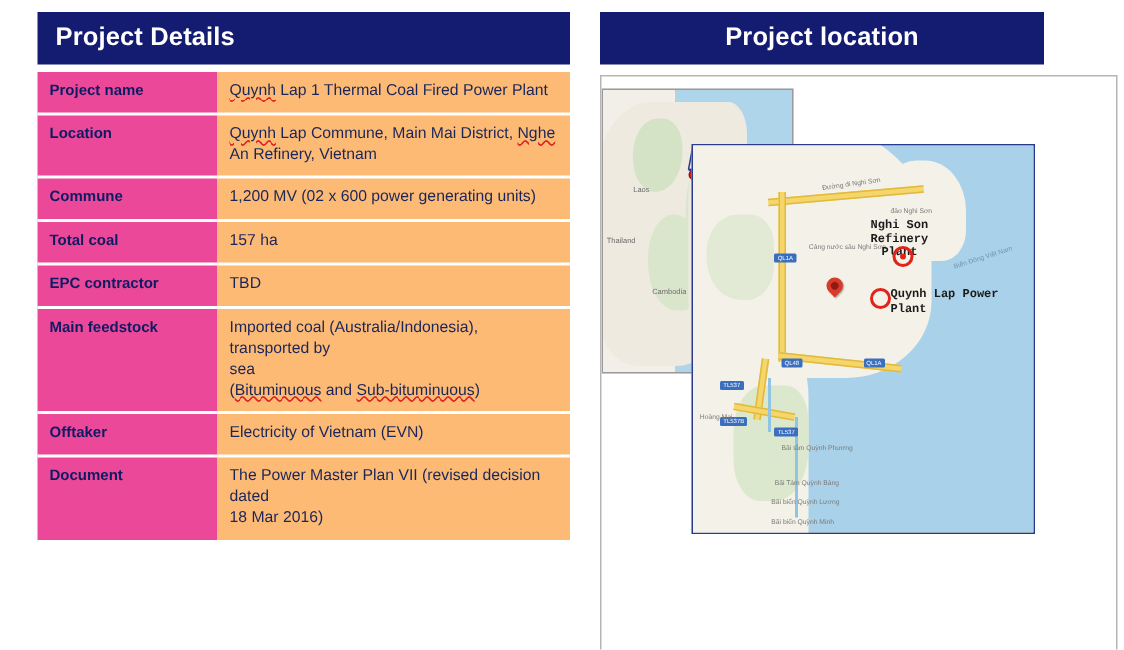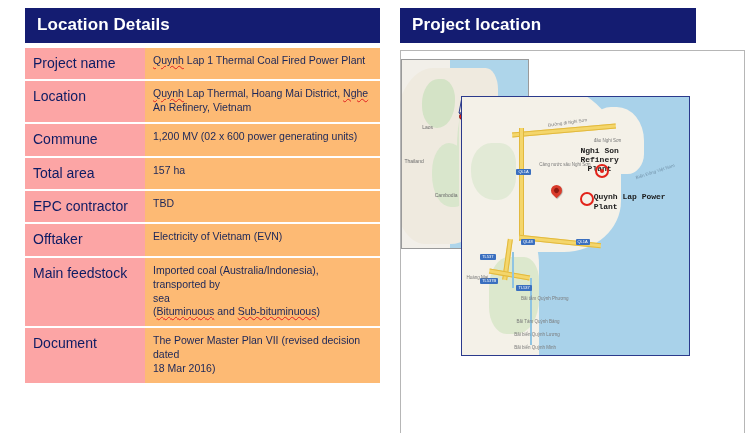--- a/index.html
+++ b/index.html
@@ -41,24 +41,24 @@
   }
   #details-table td {
     vertical-align: top;
     padding: 6px 7px 7px 8px;
     font-size: 10.5px;
     line-height: 1.32;
     border-bottom: 2px solid #ffffff;
   }
   #details-table td.lbl {
     width: 105px;
-    background: #fca5a5;
+    background: #ec4899;
     color: #0D1B63;
-    font-weight: normal;
-    font-size: 14px;
+    font-weight: bold;
+    font-size: 10px;
   }
   #details-table td.val {
     background: #fdba74;
     color: #1A2659;
   }
   .sq { display: block; }
   
   .sq-u {
     text-decoration: underline;
     text-decoration-style: wavy;
@@ -66,20 +66,21 @@
     text-decoration-thickness: 1px;
     text-underline-offset: 1px;
   }
 
   
   #right-panel {
     position: absolute;
     left: 400px;
     top: 8px;
     width: 296px;
+    text-align: center;
   }
   #map-frame {
     position: absolute;
     left: 400px;
     top: 50px;
     width: 345px;
     height: 395px;
     border: 1px solid #B6B6B6;
     background: #ffffff;
     box-sizing: border-box;
@@ -294,75 +295,75 @@
     position: absolute;
     left: 0; top: 0;
     width: 345px; height: 395px;
     pointer-events: none;
   }
 </style>
 </head>
 <body>
 
 <div id="left-panel">
-  <div class="panel-header">Location Details</div>
+  <div class="panel-header">Project Details</div>
 
   <table id="details-table">
     <tbody>
       <tr>
         <td class="lbl">Project name</td>
         <td class="val">
           <span class="sq"><span class="sq-u">Quynh</span><span> Lap 1 Thermal Coal Fired Power Plant</span></span>
         </td>
       </tr>
 
       <tr>
         <td class="lbl">Location</td>
         <td class="val">
-          <span class="sq"><span class="sq-u">Quynh</span><span> Lap Thermal, Hoang Mai District, </span><span class="sq-u">Nghe</span></span>
+          <span class="sq"><span class="sq-u">Quynh</span><span> Lap Commune, Main Mai District, </span><span class="sq-u">Nghe</span></span>
           <span class="sq">An Refinery, Vietnam</span>
         </td>
       </tr>
 
       <tr>
         <td class="lbl">Commune</td>
         <td class="val">
           <span class="sq">1,200 MV (02 x 600 power generating units)</span>
         </td>
       </tr>
 
 
       <tr>
-        <td class="lbl">Total area</td>
+        <td class="lbl">Total coal</td>
         <td class="val">
           <span class="sq">157 ha</span>
         </td>
       </tr>
 
       <tr>
         <td class="lbl">EPC contractor</td>
         <td class="val">
           <span class="sq">TBD</span>
         </td>
       </tr>
 
-
-      <tr>
-        <td class="lbl">Offtaker</td>
-        <td class="val">
-          <span class="sq">Electricity of Vietnam (EVN)</span>
-        </td>
-      </tr>
 
       <tr>
         <td class="lbl">Main feedstock</td>
         <td class="val">
           <span class="sq">Imported coal (Australia/Indonesia), transported by</span>
           <span class="sq">sea</span>
           <span class="sq">(<span class="sq-u">Bituminuous</span> and <span class="sq-u">Sub-bituminuous</span>)</span>
+        </td>
+      </tr>
+
+      <tr>
+        <td class="lbl">Offtaker</td>
+        <td class="val">
+          <span class="sq">Electricity of Vietnam (EVN)</span>
         </td>
       </tr>
 
       <tr>
         <td class="lbl">Document</td>
         <td class="val">
           <span class="sq">The Power Master Plan VII (revised decision dated</span>
           <span class="sq">18 Mar 2016)</span>
         </td>
       </tr>

